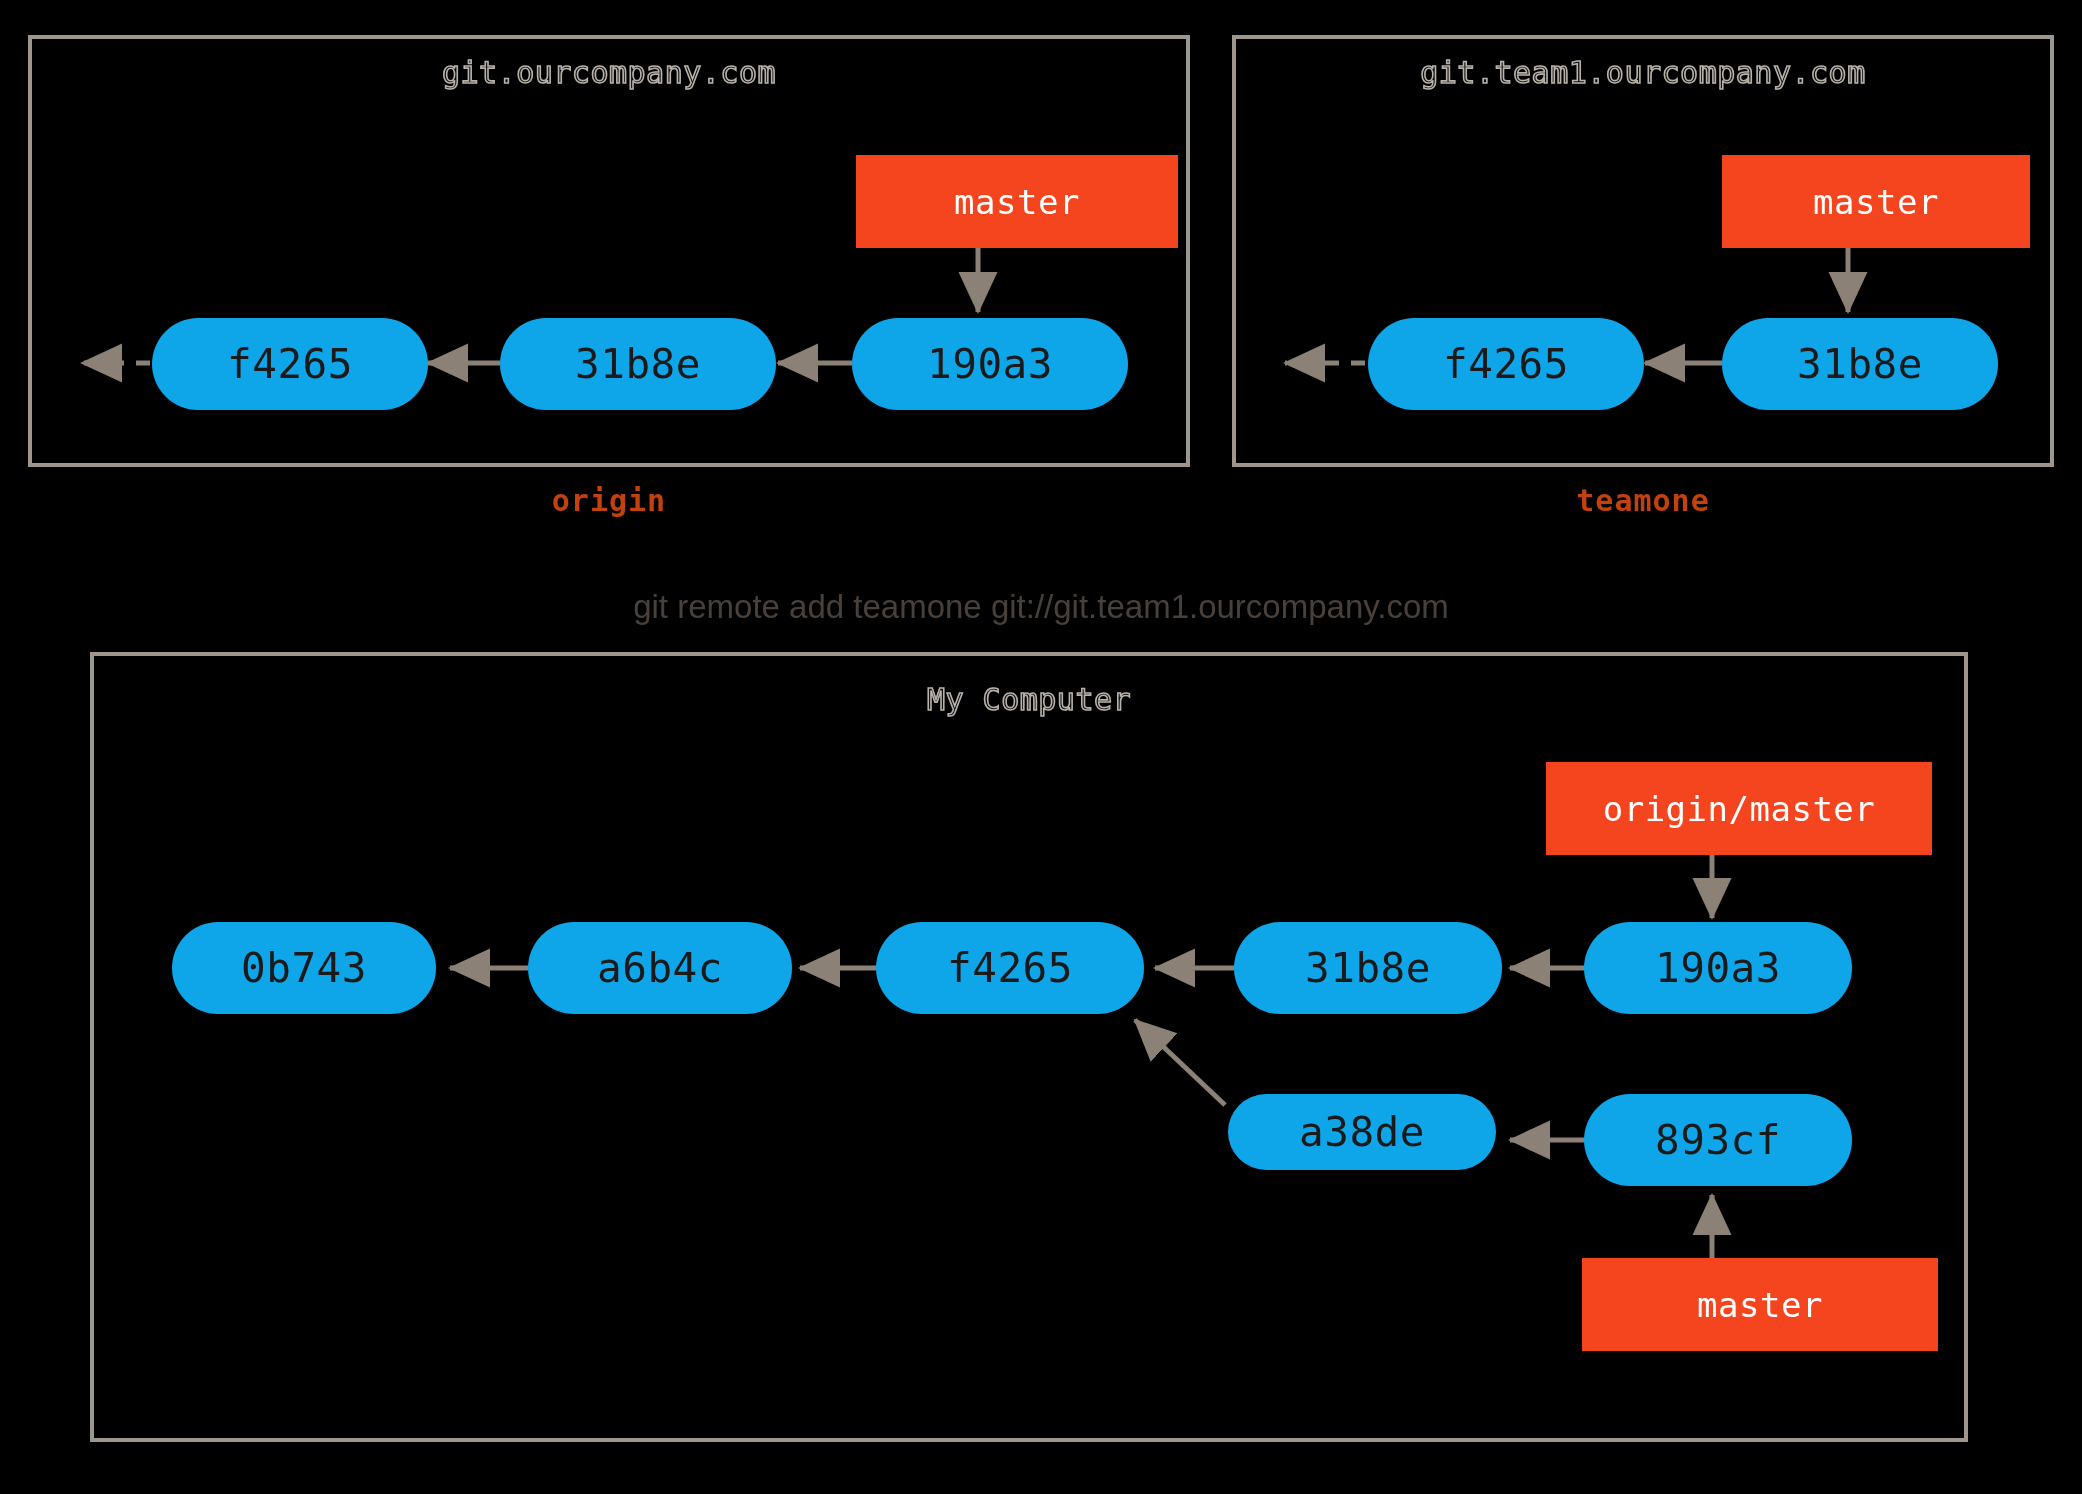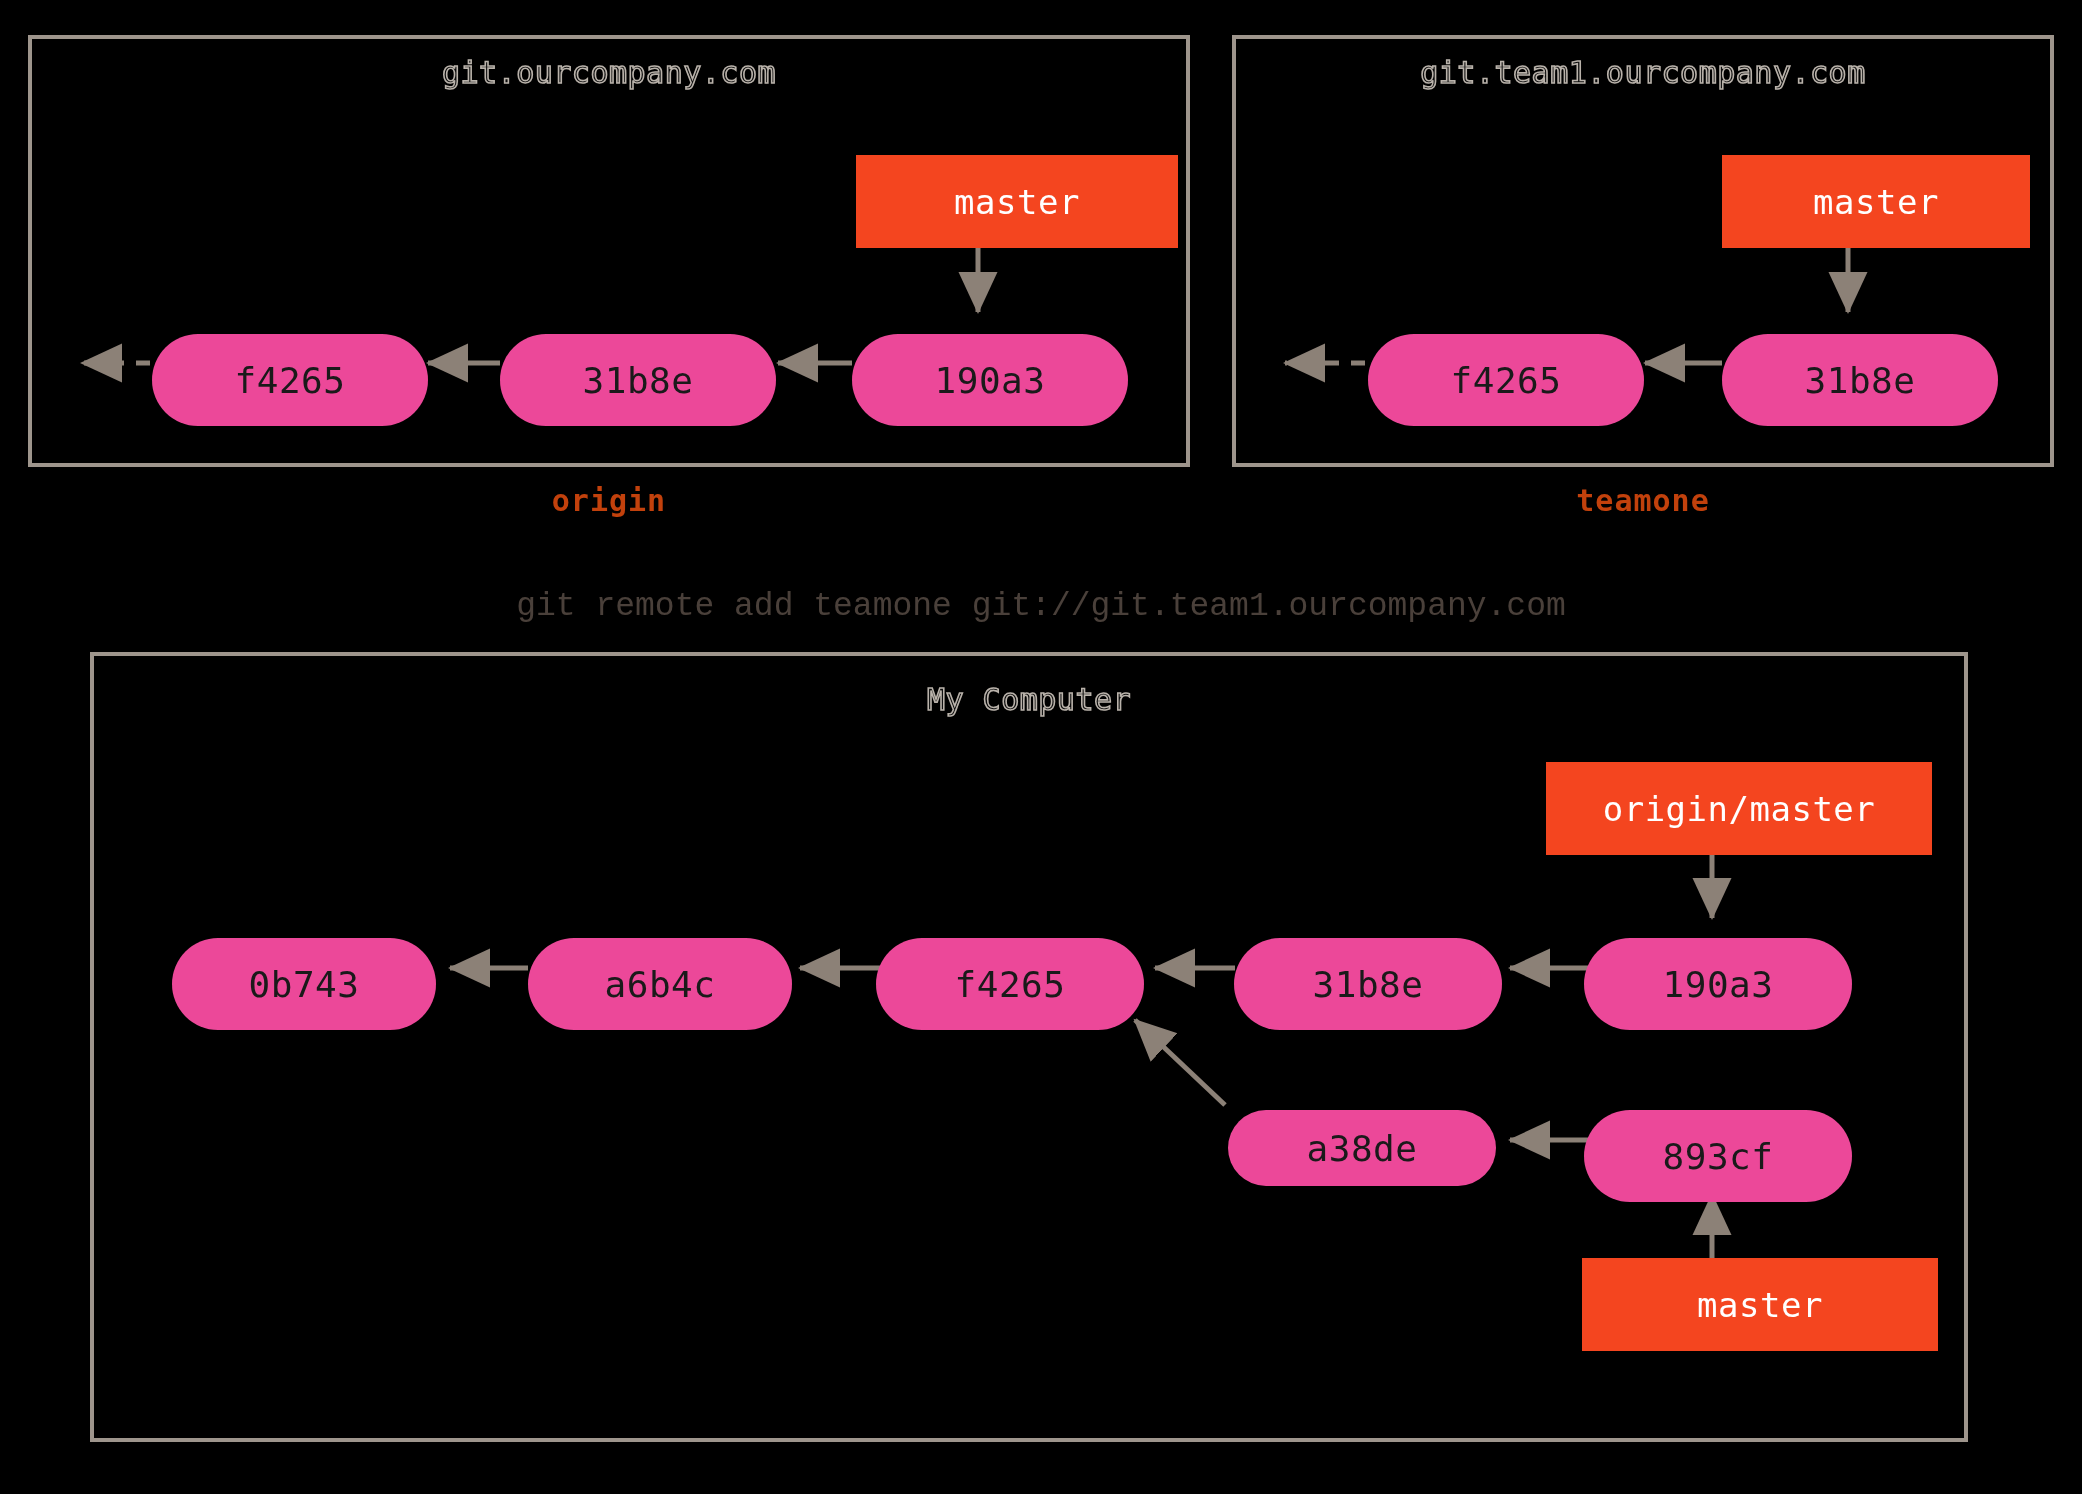--- a/index.html
+++ b/index.html
@@ -52,35 +52,34 @@
     text-align: center;
     font-family: "DejaVu Sans Mono", "Liberation Mono", monospace;
   }
   .command {
     position: absolute;
     color: #4a403a;
     font-size: 33px;
     letter-spacing: 0px;
     white-space: nowrap;
     text-align: center;
-    font-family: Liberation Mono, monospace;
+    font-family: Liberation Sans, sans-serif;
   }
   .commit {
     position: absolute;
-    background: #ec4899;
+    background: #0ea5e9;
     border-radius: 46px;
     color: #1a1a1a;
-    font-size: 36px;
+    font-size: 41px;
     display: flex;
     align-items: center;
     justify-content: center;
     box-sizing: border-box;
     letter-spacing: 0.5px;
     font-family: "DejaVu Sans Mono", "Liberation Mono", monospace;
-    margin-top: 16px;
   }
   .branch {
     position: absolute;
     background: #f4451f;
     color: #ffffff;
     font-size: 34px;
     display: flex;
     align-items: center;
     justify-content: center;
     box-sizing: border-box;

